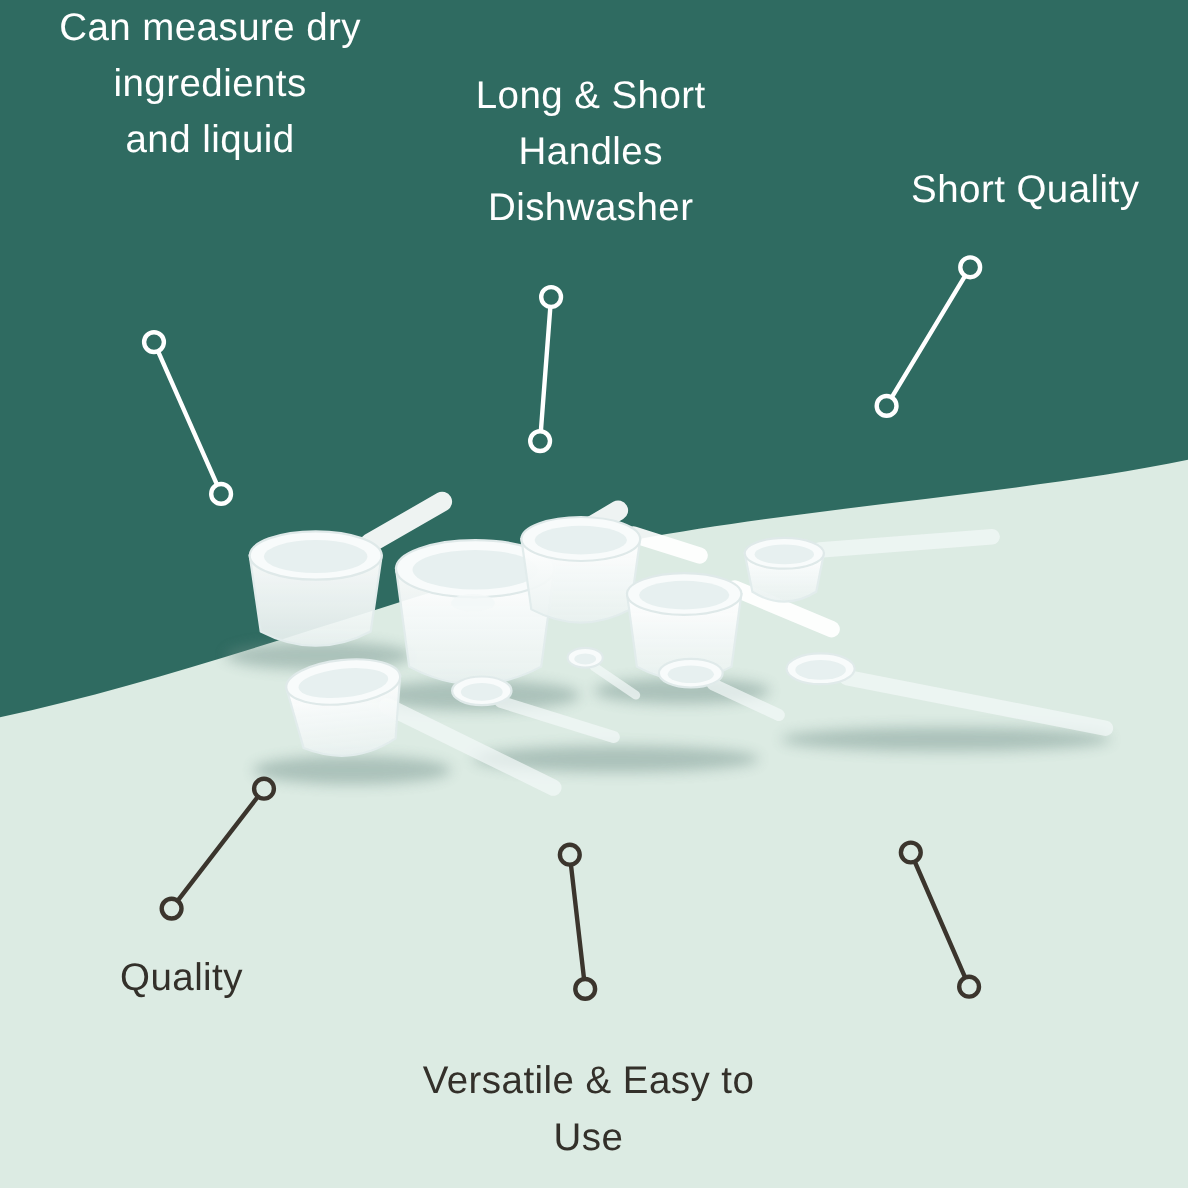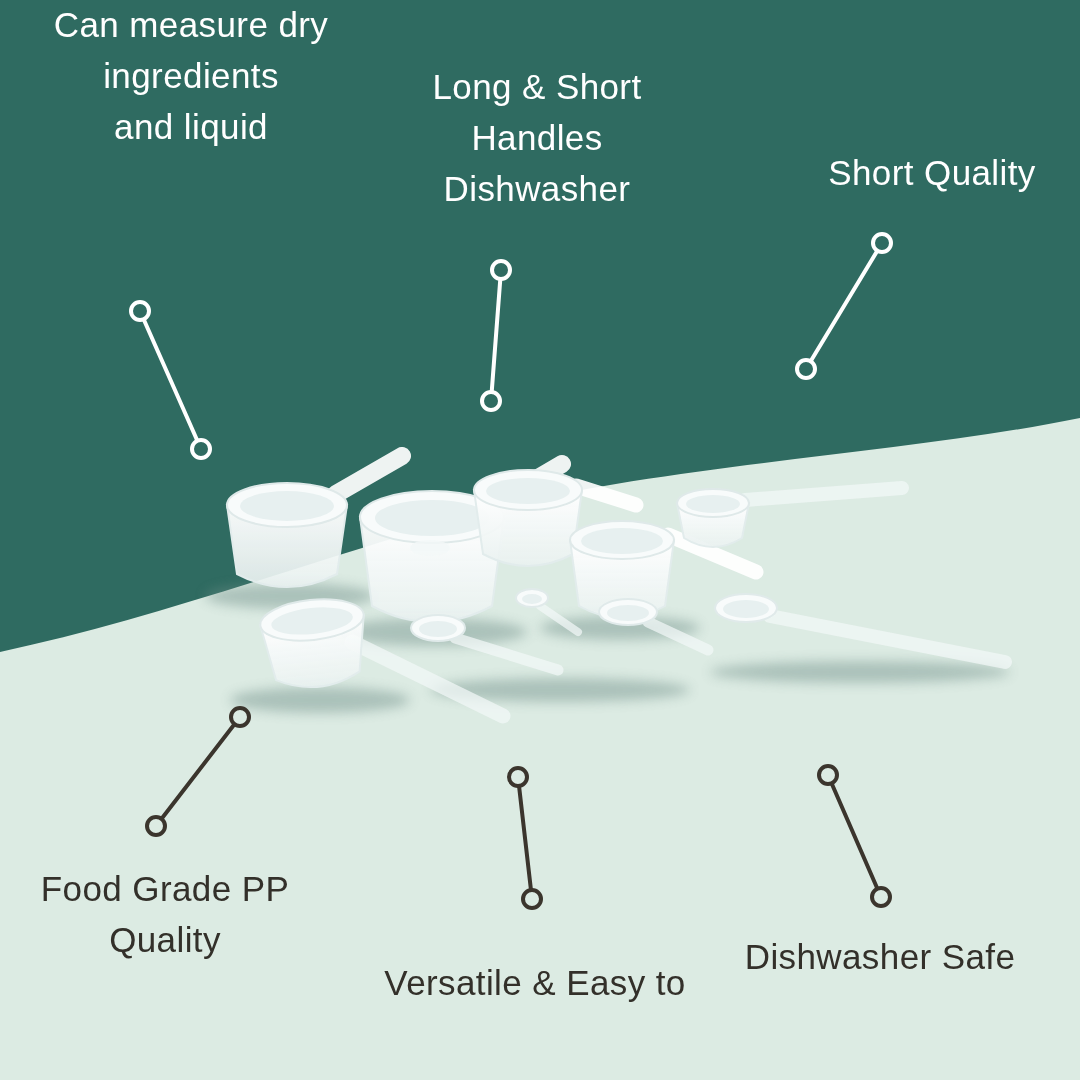--- a/index.html
+++ b/index.html
@@ -168,25 +168,22 @@
     <div>Long &amp; Short</div>
     <div>Handles</div>
     <div>Dishwasher</div>
   </div>
 
   <div class="callout light" style="left:765px;top:148px;width:300px">
     <div>Short Quality</div>
   </div>
 
   <div class="callout dark" style="left:0;top:864px;width:330px">
-    <div>Food Grade PP</div>
     <div>Quality</div>
   </div>
 
   <div class="callout dark" style="left:340px;top:958px;width:390px">
     <div>Versatile &amp; Easy to</div>
+    <div>Use</div>
   </div>
 
-  <div class="callout dark" style="left:695px;top:932px;width:370px">
-    <div>Dishwasher Safe</div>
-  </div>
 
 </div>
 
 </body></html>

